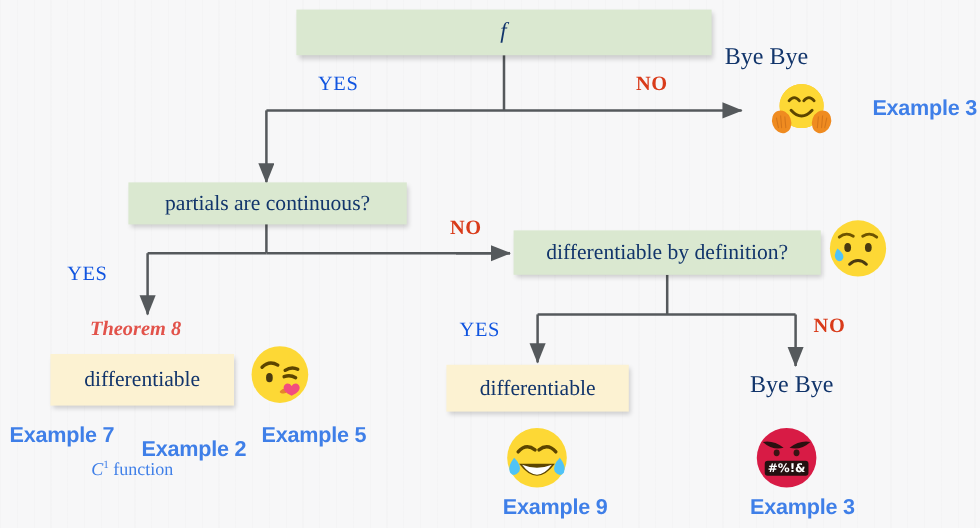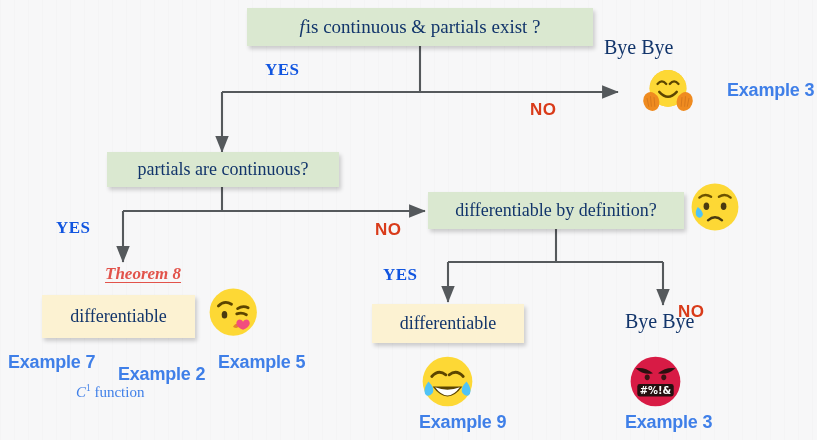--- a/index.html
+++ b/index.html
@@ -45,50 +45,47 @@
   }
   .node.yellow {
     background: #fcf2d2;
   }
   .lbl {
     position: absolute;
     white-space: nowrap;
   }
   .lbl.yes {
     color: #1155e0;
-    font-weight: bold;
+    font-weight: normal;
     font-family: "Liberation Serif", serif;
     letter-spacing: .5px;
   }
   .lbl.no {
     color: #d93b1a;
     font-weight: bold;
-    font-family: Liberation Sans, sans-serif;
+    font-family: Liberation Serif, serif;
     letter-spacing: .5px;
-    margin-top: 40px;
   }
   .lbl.byebye {
     color: #12356b;
     font-family: "Liberation Serif", serif;
   }
   .lbl.example {
     color: #3f7fe8;
     font-weight: bold;
     font-family: "Liberation Sans", sans-serif;
     font-size: 18px;
     letter-spacing: -0.2px;
   }
   .lbl.theorem {
     color: #e2534b;
     font-weight: bold;
     font-style: italic;
     font-family: "Liberation Serif", serif;
-    text-decoration: underline;
     text-underline-offset: 3px;
-    margin-left: 30px;
   }
   .lbl.cfun {
     color: #3f7fe8;
     font-family: "Liberation Serif", serif;
   }
   .lbl.cfun sup {
     font-size: 0.62em;
     vertical-align: super;
     line-height: 0;
   }
@@ -136,21 +133,20 @@
       <path d="M448,262 L663,262"></path>
 
       <path d="M448,262 L448,302" marker-end="url(#arrow)"></path>
 
       <path d="M663,262 L663,305" marker-end="url(#arrow)"></path>
     </g>
   </svg>
 
   <div class="node green" style="left:247px; top:8px; width:346px; height:38px; font-size:19px;">
     <span class="mathf">f</span>
-      <span> is continuous &amp; partials exist ?</span>
   </div>
 
   <div class="node green" style="left:107px; top:152px; width:232px; height:35px; font-size:18px;">
     <span>partials are continuous?</span>
   </div>
 
   <div class="node green" style="left:428px; top:192px; width:256px; height:37px; font-size:18px;">
     <span>differentiable by definition?</span>
   </div>
 

